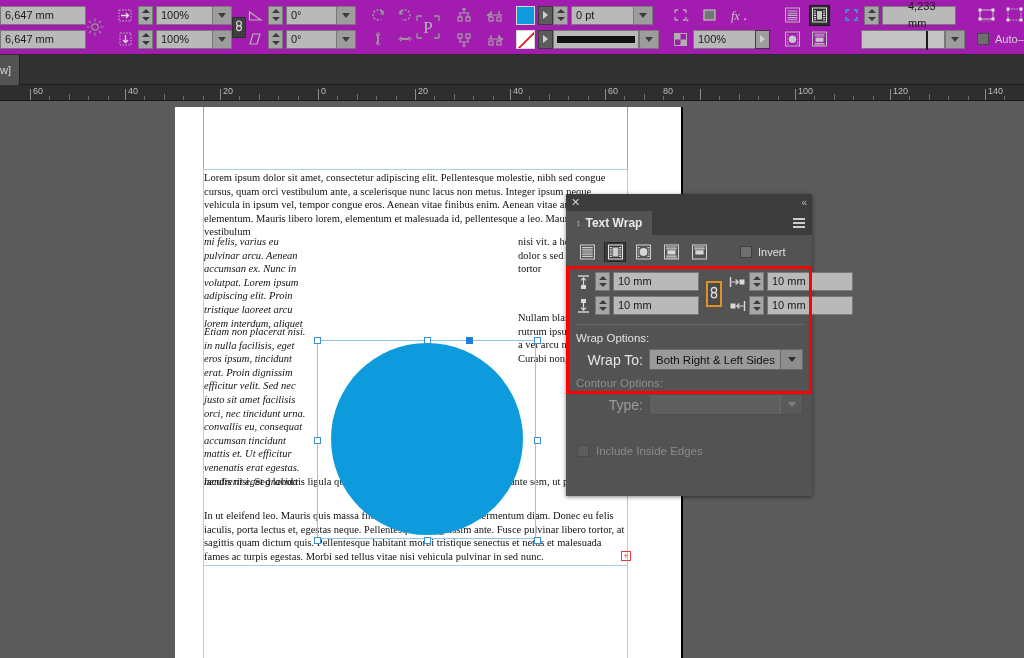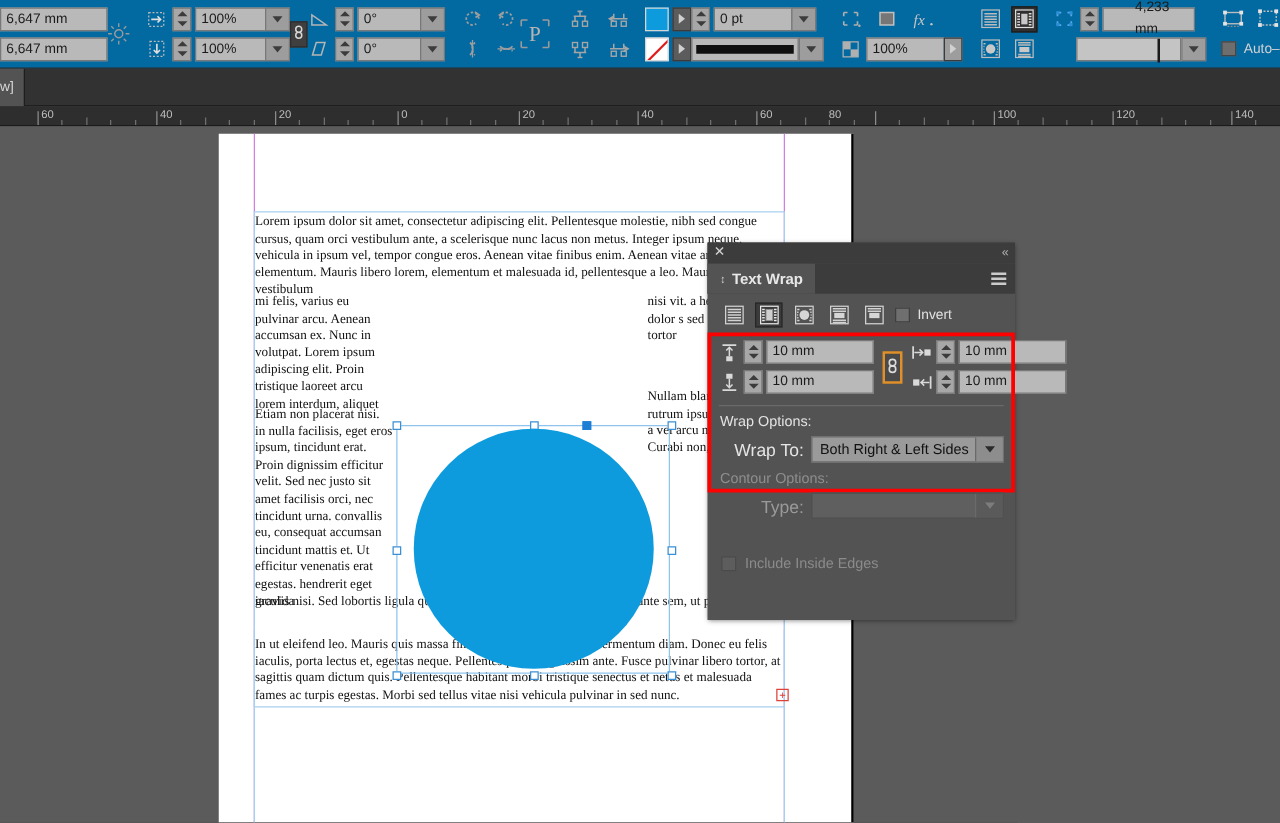--- a/index.html
+++ b/index.html
@@ -7,21 +7,21 @@
     width: 1024px; height: 658px;
     background: #555555;
     font-family: "Liberation Sans", sans-serif;
     overflow: hidden;
   }
   #root { position: relative; width: 1024px; height: 658px; }
 
   
   .ctrlbar {
     position: absolute; left: 0; top: 0; width: 1024px; height: 55px;
-    background: #0369a1;
+    background: #a21caf;
     border-bottom: 1px solid #2b2b2b;
     display: flex; align-items: center;
   }
   .ctrl-col { display: flex; flex-direction: column; justify-content: center;
               height: 52px; gap: 3px; }
   .ctrl-row { display: flex; align-items: center; gap: 3px; height: 21px; }
   .sep { width: 1px; height: 42px; background: #5e5e5e; margin: 0 6px; }
 
   .field {
     background: #b9b9b9; color: #1a1a1a;
@@ -133,21 +133,21 @@
 
   .body-text {
     position: absolute; left: 29px; top: 64px; width: 424px;
     font-family: "Liberation Serif", serif;
     font-size: 10.5px; line-height: 13.5px; color: #111;
     text-align: left;
   }
   .col-left {
     position: absolute; left: 29px; width: 110px;
     font-family: "Liberation Serif", serif;
-    font-size: 10.5px; line-height: 13.6px; color: #111;
+    font-size: 10.5px; line-height: 13.6px; color: #111; font-style: italic;
   }
   .col-right {
     position: absolute; left: 343px; width: 112px;
     font-family: "Liberation Serif", serif;
     font-size: 10.5px; line-height: 13.6px; color: #111;
   }
   .para-bottom {
     position: absolute; left: 29px; width: 424px;
     font-family: "Liberation Serif", serif;
     font-size: 10.5px; line-height: 13.6px; color: #111;
@@ -201,21 +201,21 @@
           justify-content: space-between; }
   .hamb i { display: block; height: 2px; background: #cccccc; }
 
   .wrap-modes {
     display: flex; align-items: center; gap: 6px;
     padding: 7px 10px 6px 10px;
   }
   .wmode { width: 22px; height: 20px; display: flex; align-items: center;
            justify-content: center; }
   .wmode.on { background: #3b3b3b; border: 1px solid #272727; }
-  .invert-wrap { display: flex; align-items: center; gap: 6px; margin-left: 0; }
+  .invert-wrap { display: flex; align-items: center; gap: 6px; margin-left: 24px; }
   .invert-box { width: 12px; height: 12px; background: #6f6f6f;
                 border: 1px solid #3f3f3f; }
   .invert-lbl { color: #e2e2e2; font-size: 11px; }
 
   .redbox {
     position: absolute; left: 0px; top: 72px; width: 246px; height: 128px;
     border: 3px solid #ff0000; pointer-events: none;
   }
 
   .offsets { padding: 4px 9px 2px 9px; display: flex; align-items: center; }

